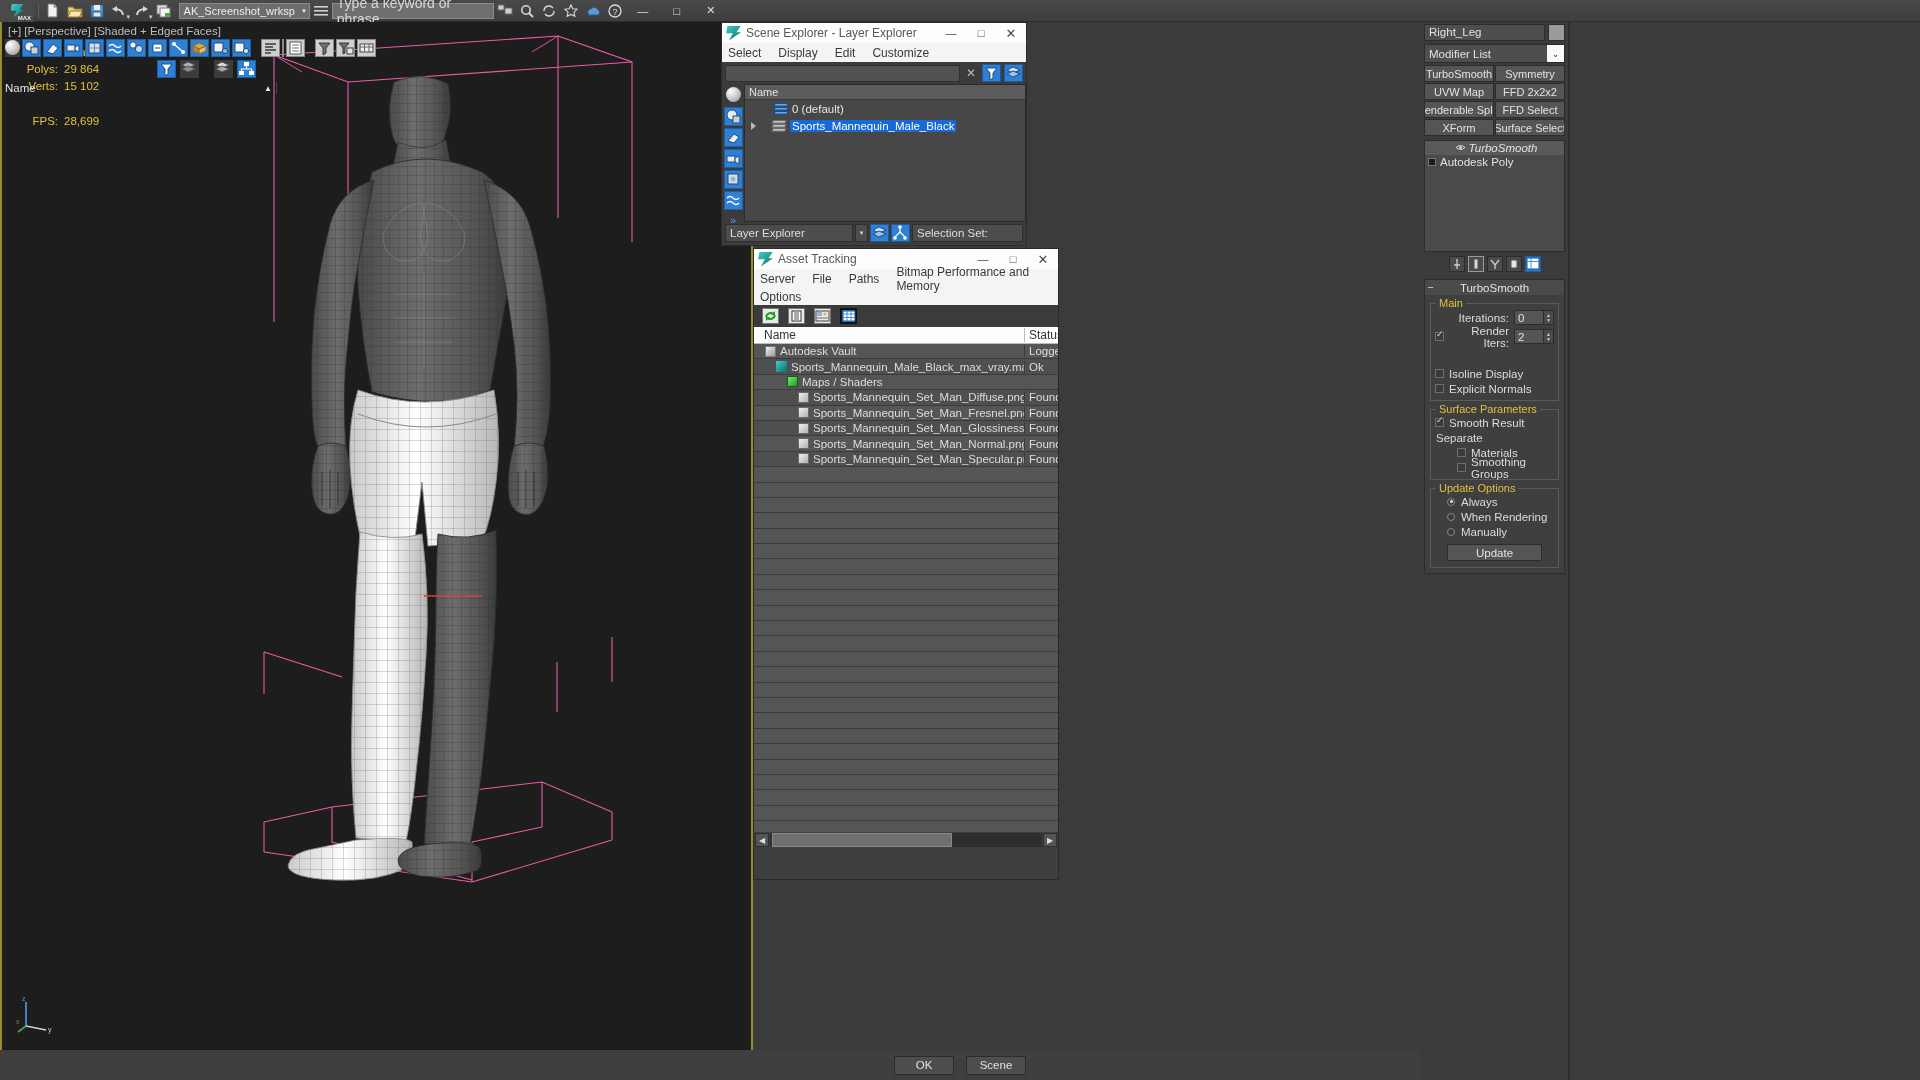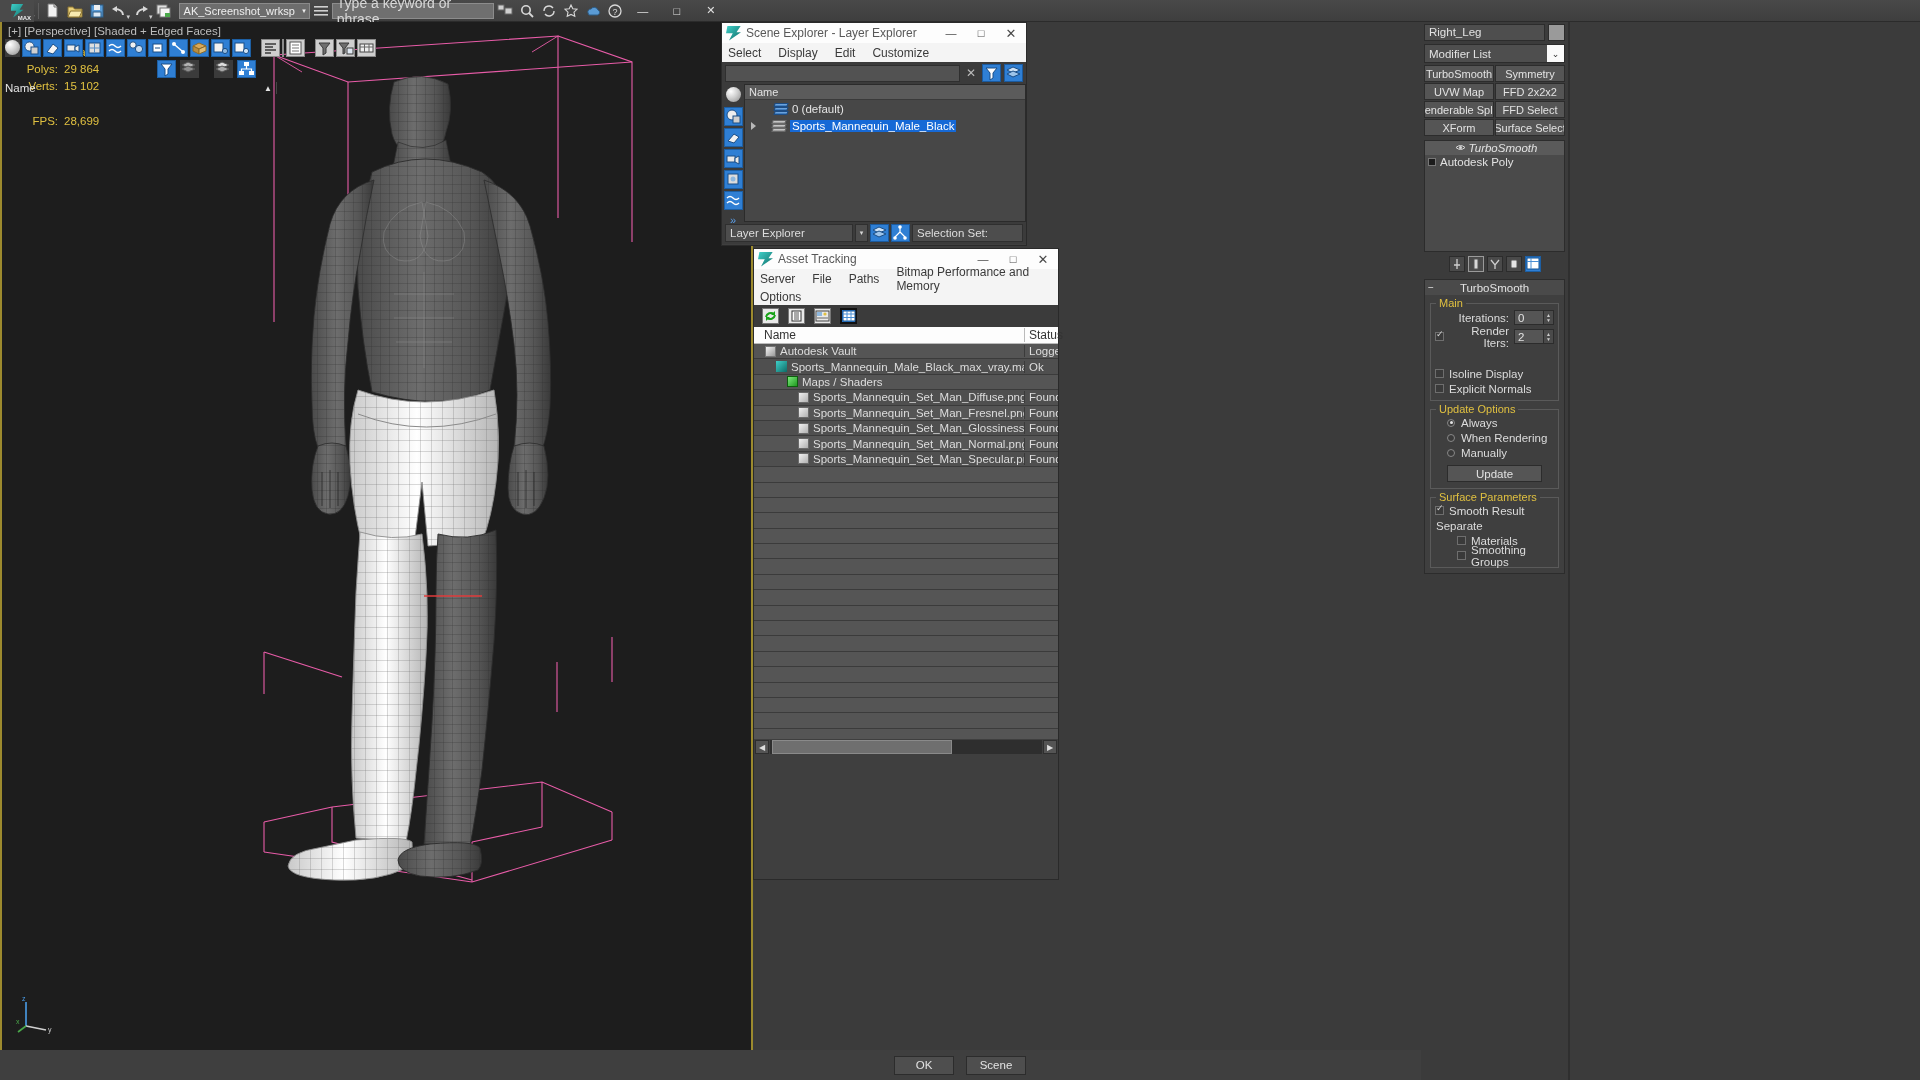--- a/index.html
+++ b/index.html
@@ -102,21 +102,21 @@
   #asset-tracking { left:753px; top:248px; width:306px; height:632px; }
   .at-menu2 { height:17px; background:#f4f4f4; display:flex; align-items:center;
      color:#3a3a3a; font-size:12px; padding-left:6px; }
   .at-tools { height:22px; background:#3b3b3b; display:flex; align-items:center; gap:9px; padding-left:8px; }
   .at-tool { width:17px; height:16px; border:1px solid #777; background:#e9e9e9; position:relative; }
   .at-tool.act { background:#2f7fd4; border:2px solid #111; }
   .at-hdr { height:17px; background:#fdfdfd; display:flex; align-items:center; color:#333;
      font-size:12px; border-bottom:1px solid #bbb; }
   .at-hdr .c1 { flex:1; padding-left:10px; }
   .at-hdr .c2 { width:34px; border-left:1px solid #bbb; padding-left:4px; }
-  .at-grid { height:395px; overflow:hidden; background:#4d4d4d; }
+  .at-grid { height:488px; overflow:hidden; background:#4d4d4d; }
   .at-row { height:15.4px; display:flex; align-items:center; font-size:11.5px; color:#ddd;
      border-bottom:1px solid #3b3b3b; background:#555; }
   .at-row.alt { background:#4f4f4f; }
   .at-row .nm { flex:1; display:flex; align-items:center; overflow:hidden; white-space:nowrap; }
   .at-row .st { width:34px; border-left:1px solid #3b3b3b; padding-left:4px; overflow:hidden; }
   .at-row.empty { background:#555; }
   .ico-sq { width:11px; height:11px; margin-right:4px; flex:0 0 11px; }
   .ico-vault { background:linear-gradient(135deg,#f2f2f2,#9a9a9a); border:1px solid #777; }
   .ico-max { background:linear-gradient(135deg,#3fd0c9,#0f6b66); }
   .ico-maps { background:linear-gradient(135deg,#7de87d,#1f9a1f); border:1px solid #0d5e0d;}
@@ -1162,52 +1162,52 @@
             <span class="chk"></span>
             <span>Isoline Display</span>
           </div>
           <div class="chkrow">
             <span class="chk"></span>
             <span>Explicit Normals</span>
           </div>
         </div>
 
         <div class="group">
+          <div class="gt">Surface Parameters</div>
+          <div class="chkrow">
+            <span class="chk on"></span>
+            <span>Smooth Result</span>
+          </div>
+          <div class="chkrow" style="padding-left:1px">
+            <span>Separate</span>
+          </div>
+          <div class="chkrow" style="padding-left:22px">
+            <span class="chk"></span>
+            <span>Materials</span>
+          </div>
+          <div class="chkrow" style="padding-left:22px">
+            <span class="chk"></span>
+            <span>Smoothing Groups</span>
+          </div>
+        </div>
+
+        <div class="group">
           <div class="gt">Update Options</div>
           <div class="chkrow" style="padding-left:12px">
             <span class="radio on"></span>
             <span>Always</span>
           </div>
           <div class="chkrow" style="padding-left:12px">
             <span class="radio"></span>
             <span>When Rendering</span>
           </div>
           <div class="chkrow" style="padding-left:12px">
             <span class="radio"></span>
             <span>Manually</span>
           </div>
           <div class="upd-btn">Update</div>
         </div>
-
-        <div class="group">
-          <div class="gt">Surface Parameters</div>
-          <div class="chkrow">
-            <span class="chk on"></span>
-            <span>Smooth Result</span>
-          </div>
-          <div class="chkrow" style="padding-left:1px">
-            <span>Separate</span>
-          </div>
-          <div class="chkrow" style="padding-left:22px">
-            <span class="chk"></span>
-            <span>Materials</span>
-          </div>
-          <div class="chkrow" style="padding-left:22px">
-            <span class="chk"></span>
-            <span>Smoothing Groups</span>
-          </div>
-        </div>
       </div>
     </div>
     <div class="cp-vsep"></div>
   </div>
 
 </div>
 
 </body></html>

